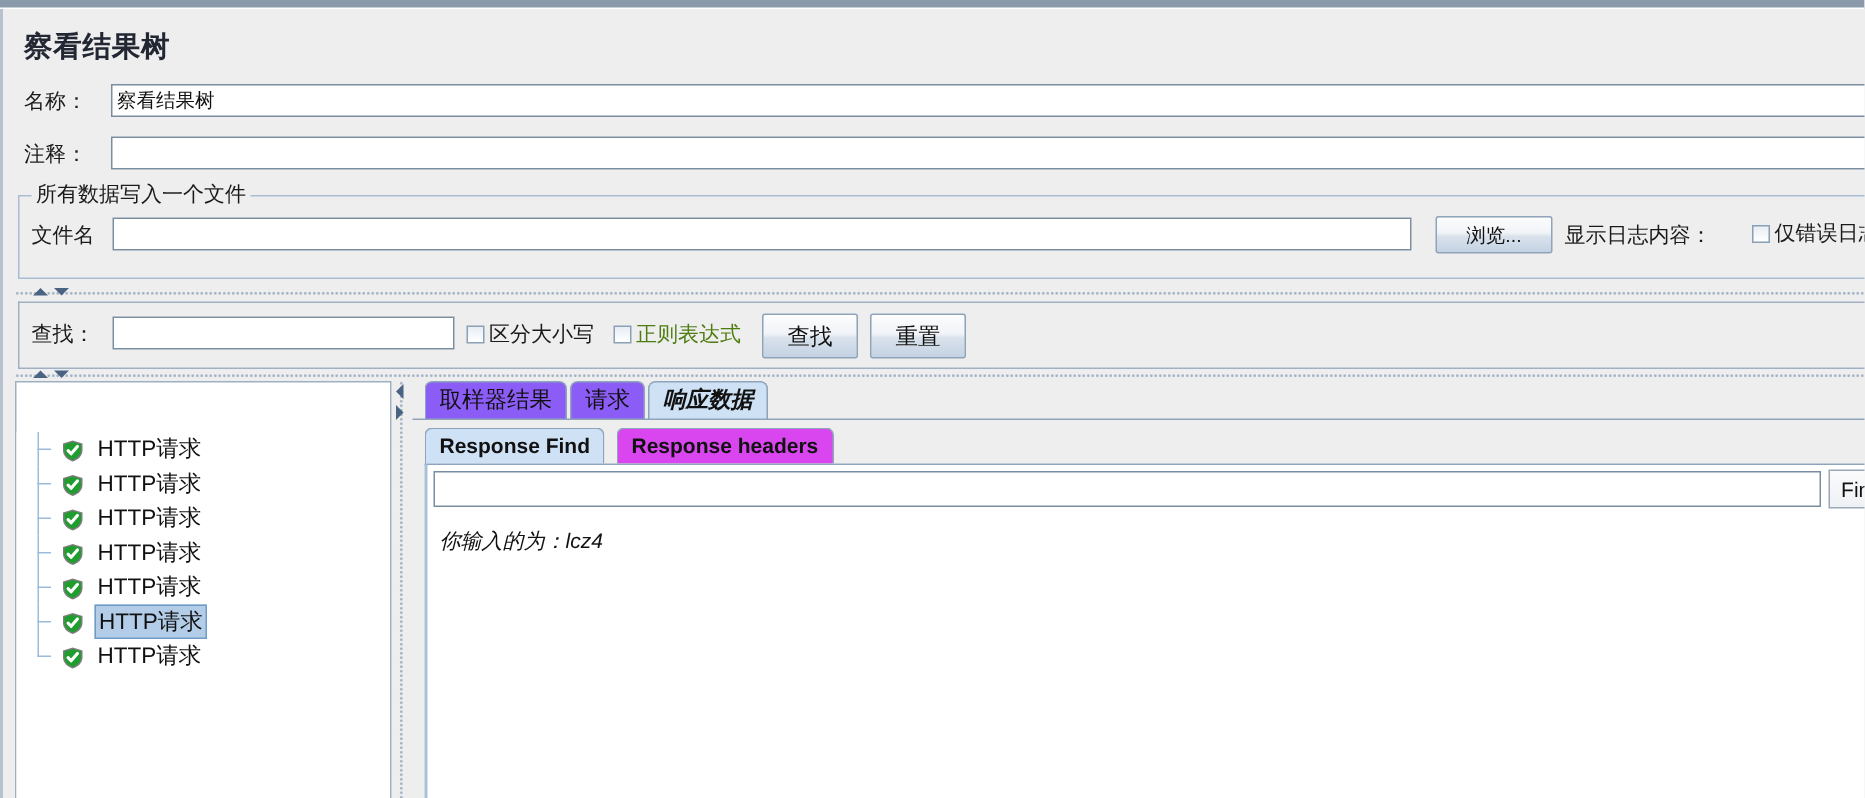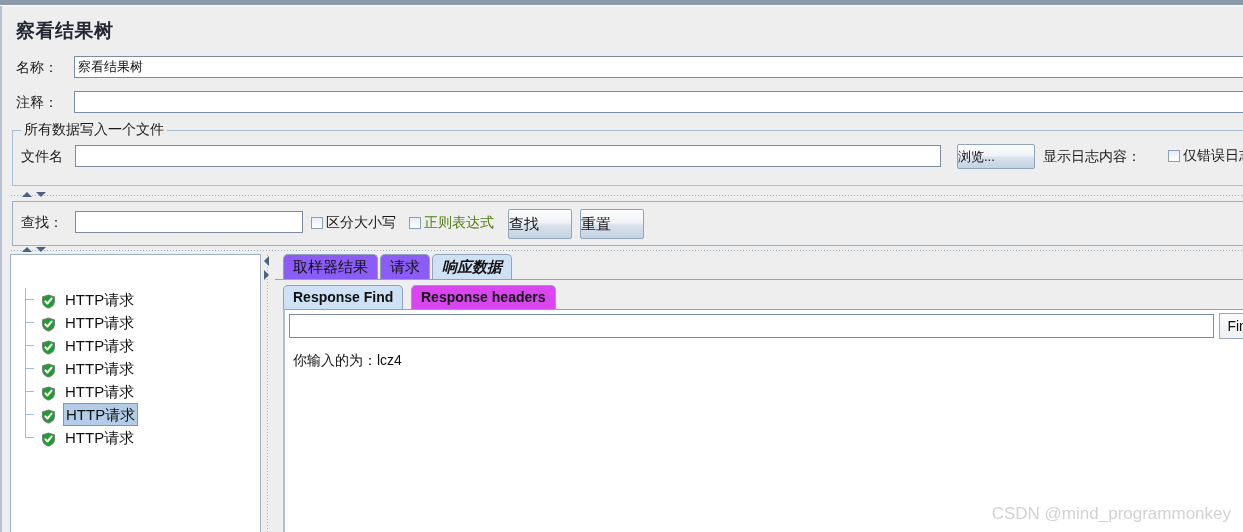--- a/index.html
+++ b/index.html
@@ -92,21 +92,21 @@
   #file-input {
     position: absolute; left: 62px; top: 14px;
     width: 866px;
   }
   .btn {
     background: linear-gradient(to bottom, #fdfdfe 0%, #f0f3f7 45%, #d9e2ec 55%, #c3d2e2 100%);
     border: 1px solid #8fa4ba;
     border-radius: 2px;
     font-size: 13px;
     color: #111;
-    text-align: left;
+    text-align: center;
     cursor: pointer;
     padding: 0;
   }
   #browse-btn {
     position: absolute; left: 944px; top: 13px;
     width: 78px; height: 25px;
     font-size: 13px;
   }
   #loglabel {
     position: absolute; left: 1030px; top: 17px;
@@ -349,20 +349,21 @@
     font-size: 14px;
     background: linear-gradient(to bottom, #fbfbfc, #eef1f5);
     border: 1px solid #9aa8b6;
     color: #111;
   }
   #resp-body-text {
     position: absolute; left: 8px; top: 42px;
     font-size: 14px;
     color: #111;
     white-space: nowrap;
+    font-style: italic;
   }
 
   
   #watermark {
     position: absolute; right: 12px; bottom: 8px;
     font-size: 17px;
     color: #d2d2d2;
     white-space: nowrap;
     user-select: none;
   }
@@ -504,15 +505,14 @@
           </div>
 
         <div id="content-pane">
           <div id="resp-search"></div>
           <button id="resp-find-btn">Find</button>
           <div id="resp-body-text">你输入的为：lcz4</div>
         </div>
       </div>
     </div>
 
-    <div id="watermark">CSDN @mind_programmonkey</div>
   </div>
 </div>
 
 </body></html>

